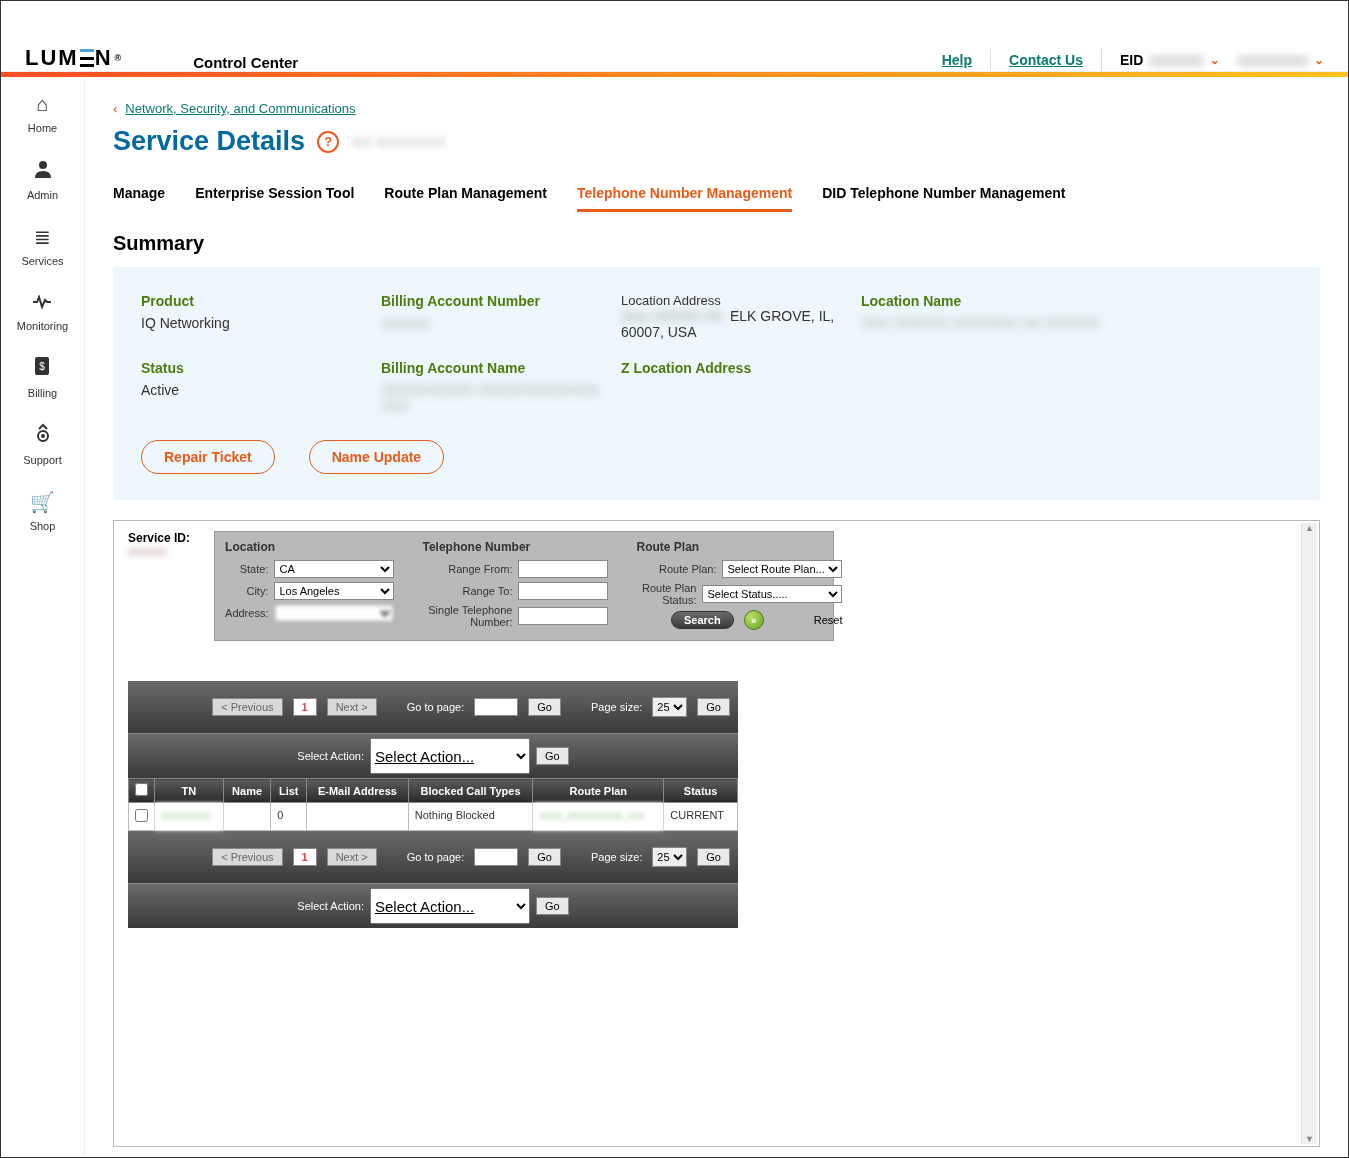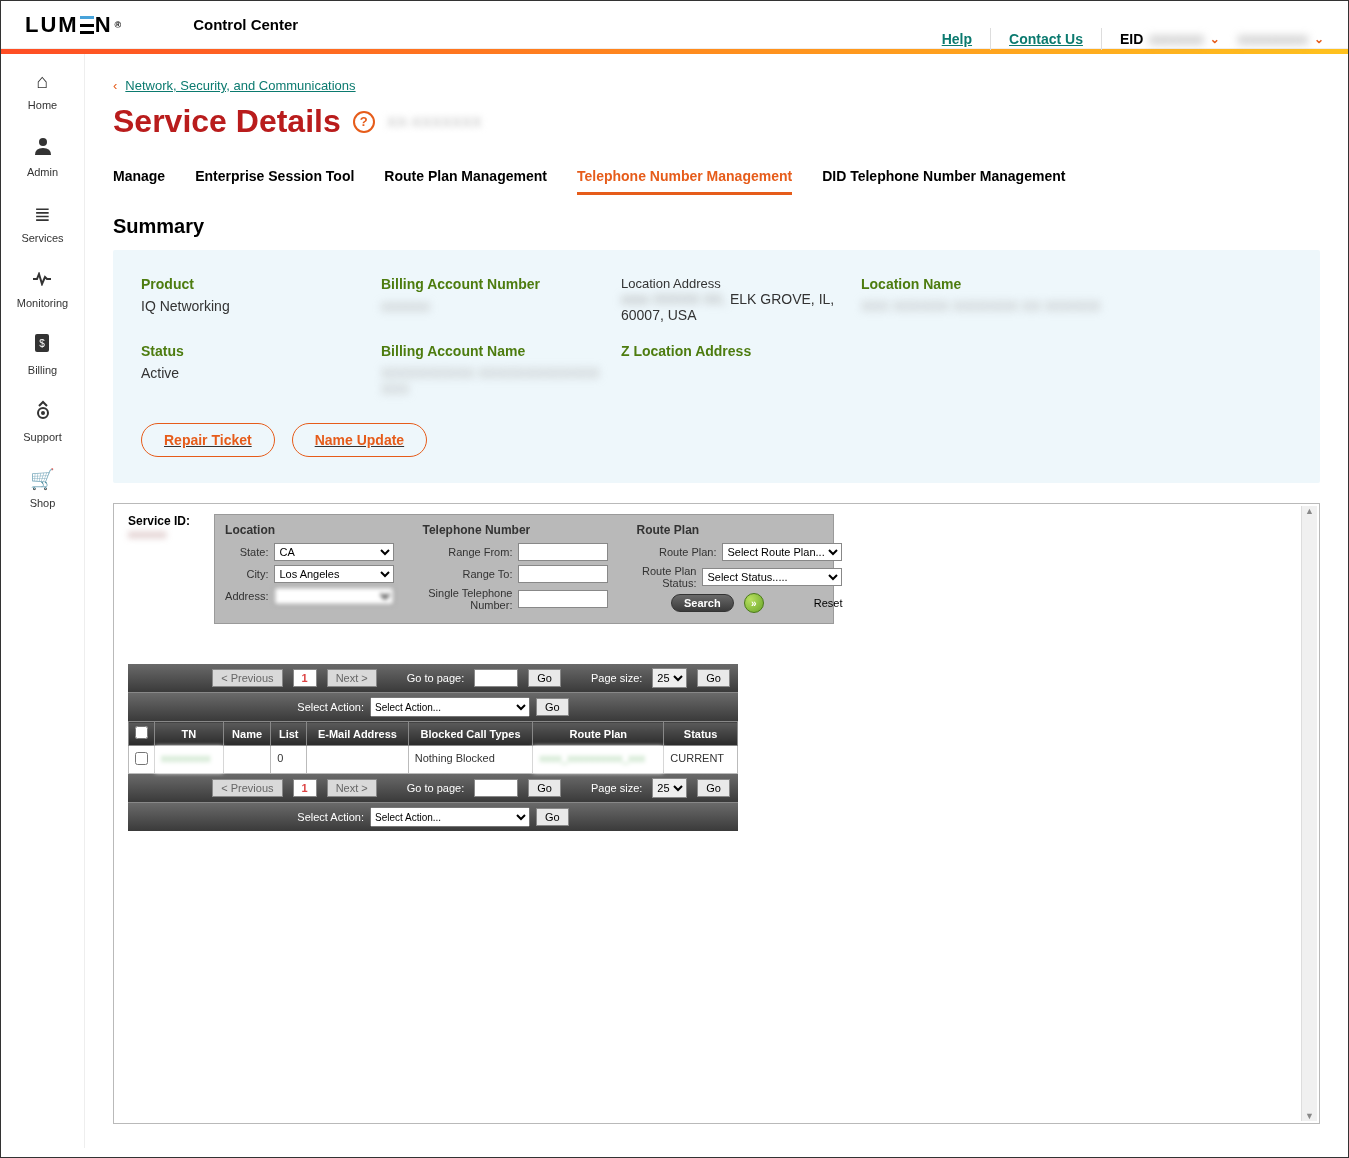--- a/index.html
+++ b/index.html
@@ -1,17 +1,17 @@
 <!DOCTYPE html>
 <html><head>
 <meta charset="utf-8">
 <style>
 * { box-sizing: border-box; margin: 0; padding: 0; }
 body { font-family: Arial, Helvetica, sans-serif; font-size: 13px; color: #333; background: #fff; border: 1px solid #333; width: 1349px; height: 1158px; overflow: hidden; }
-.topbar { display: flex; align-items: center; height: 48px; padding: 0 24px; border-bottom: 1px solid #eee; }
+.topbar { display: flex; align-items: flex-end; height: 71px; padding: 0 24px; border-bottom: 1px solid #eee; }
 .logo { font-size: 22px; font-weight: 700; letter-spacing: 2px; color: #000; display: flex; align-items: center; }
 .logo .e { position: relative; display: inline-block; width: 14px; height: 18px; margin: 0 1px; }
 .logo .e::before { content: ""; position: absolute; top: 0; left: 0; width: 14px; height: 3px; background: #48a3da; }
 .logo .e::after { content: ""; position: absolute; bottom: 0; left: 0; width: 14px; height: 3px; background: #000; box-shadow: 0 -7px 0 #000; }
 .logo sup { font-size: 9px; vertical-align: super; margin-left: 2px; }
 .app-title { margin-left: 70px; font-size: 15px; font-weight: 700; color: #000; }
 .topbar-right { margin-left: auto; display: flex; align-items: center; gap: 18px; font-size: 14px; margin-top: 28px; }
 .topbar-right a { color: #0b7a6f; font-weight: 700; text-decoration: underline; }
 .topbar-right .sep { width: 1px; height: 22px; background: #ddd; }
 .eid-wrap { display: flex; align-items: center; gap: 6px; font-weight: 700; color: #000; }
@@ -20,33 +20,33 @@
 .gradient-bar { height: 5px; background: linear-gradient(90deg, #ff4d24 0%, #ff8a1e 50%, #ffc21e 100%); }
 .layout { display: flex; height: calc(100% - 62px); }
 .sidebar { width: 84px; background: #fff; border-right: 1px solid #eee; padding-top: 16px; display: flex; flex-direction: column; gap: 24px; align-items: center; }
 .nav-item { display: flex; flex-direction: column; align-items: center; gap: 6px; font-size: 11px; color: #333; cursor: pointer; }
 .nav-icon { font-size: 20px; color: #333; }
 .main { flex: 1; padding: 24px 28px 0 28px; overflow: hidden; display: flex; flex-direction: column; }
 .breadcrumb { display: flex; align-items: center; gap: 8px; font-size: 13px; color: #0b7a6f; margin-bottom: 10px; }
 .breadcrumb a { color: #0b7a6f; text-decoration: underline; }
 .breadcrumb .arrow { color: #e65c1a; font-size: 13px; }
 .title-row { display: flex; align-items: center; gap: 12px; margin-bottom: 28px; }
-.page-title { font-size: 32px; font-weight: 800; color: #b91c1c; }
+.page-title { font-size: 27px; font-weight: 800; color: #0369a1; }
 .help-circle { width: 22px; height: 22px; border: 2px solid #e65c1a; border-radius: 50%; color: #e65c1a; display: flex; align-items: center; justify-content: center; font-size: 13px; font-weight: 700; }
 .service-id { color: #bbb; filter: blur(3px); font-size: 15px; }
 .tabs { display: flex; gap: 30px; border-bottom: none; margin-bottom: 20px; font-size: 14px; font-weight: 700; color: #000; }
 .tab { padding-bottom: 8px; cursor: pointer; }
 .tab.active { color: #e65c1a; border-bottom: 3px solid #e65c1a; }
 .summary-title { font-size: 20px; font-weight: 800; color: #000; margin-bottom: 12px; }
 .summary-box { background: #eef7fb; border-radius: 2px; padding: 26px 28px; margin-bottom: 20px; }
 .summary-grid { display: grid; grid-template-columns: 240px 240px 240px 240px; gap: 20px 0; }
 .summary-label { font-size: 14px; font-weight: 700; color: #4d7c0f; margin-bottom: 6px; }
 .summary-value { font-size: 14px; color: #333; }
 .summary-value.blur { color: #aaa; }
-.actions-row { display: flex; gap: 17px; margin-top: 26px; text-decoration: underline; }
+.actions-row { display: flex; gap: 34px; margin-top: 26px; }
 .outline-btn { border: 1.5px solid #e65c1a; color: #e65c1a; background: transparent; border-radius: 20px; padding: 8px 22px; font-size: 14px; font-weight: 700; cursor: pointer; }
 .iframe-box { border: 1px solid #b9b9b9; flex: 1; position: relative; overflow: hidden; background: #fff; margin-bottom: 24px; }
 .iframe-scroll { position: absolute; right: 2px; top: 2px; bottom: 2px; width: 16px; background: #f0f0f0; display: flex; flex-direction: column; align-items: center; justify-content: space-between; border-left: 1px solid #ddd; }
 .iframe-scroll .tri { font-size: 9px; color: #888; }
 .inner { padding: 10px 14px; }
 .inner-top { display: flex; align-items: flex-start; gap: 24px; }
 .svc-id { font-size: 12px; font-weight: 700; color: #000; }
 .svc-id-val { filter: blur(3px); color: #a77; font-size: 11px; }
 .filter-box { background: #b9b9b9; border: 1px solid #9a9a9a; padding: 8px 10px; width: 620px; font-size: 11px; }
 .filter-cols { display: flex; gap: 28px; }
@@ -54,28 +54,28 @@
 .field-row { display: flex; align-items: center; justify-content: flex-end; gap: 6px; margin-bottom: 4px; }
 .field-row label { font-size: 11px; text-align: right; }
 .field-row select, .field-row input { font-size: 11px; height: 18px; border: 1px solid #888; background: #fff; }
 .field-row select { width: 120px; }
 .field-row input { width: 90px; }
 .filter-actions { display: flex; align-items: center; justify-content: flex-end; gap: 10px; margin-top: 4px; }
 .search-btn { background: linear-gradient(#6a6a6a, #3a3a3a); color: #fff; font-size: 11px; font-weight: 700; border: 1px solid #333; border-radius: 10px; padding: 2px 12px; }
 .go-circle { width: 20px; height: 20px; border-radius: 50%; background: radial-gradient(circle at 30% 30%, #b8e060, #6aa52a); border: 1px solid #4a7a18; display: flex; align-items: center; justify-content: center; color: #fff; font-size: 10px; font-weight: 700; }
 .reset-link { font-size: 11px; color: #000; margin-left: 40px; }
 .results { margin-top: 40px; width: 610px; }
-.pager-bar { background: linear-gradient(#6a6a6a, #3a3a3a); color: #fff; display: flex; align-items: center; gap: 10px; padding: 4px 8px; font-size: 11px; }
+.pager-bar { background: linear-gradient(#6a6a6a, #3a3a3a); color: #fff; display: flex; align-items: center; gap: 10px; padding: 16px 8px; font-size: 11px; }
 .pager-btn { background: #d9d9d9; border: 1px solid #888; font-size: 11px; padding: 2px 8px; color: #666; }
 .pager-page { background: #fff; border: 1px solid #888; color: #d44; font-weight: 700; padding: 2px 8px; }
 .pager-input { width: 44px; height: 18px; border: 1px solid #888; font-size: 11px; }
 .pager-select { height: 20px; font-size: 11px; border: 1px solid #888; }
 .go-btn { background: #e9e9e9; border: 1px solid #888; font-size: 11px; padding: 2px 8px; }
 .action-bar { background: linear-gradient(#6a6a6a, #3a3a3a); color: #fff; display: flex; align-items: center; justify-content: center; gap: 6px; padding: 4px 8px; font-size: 11px; border-top: 1px solid #888; }
-.action-bar select { font-size: 10px; width: 160px; height: 20px; }
+.action-bar select { font-size: 15px; width: 160px; height: 36px; text-decoration: underline; }
 .data-table { width: 100%; border-collapse: collapse; font-size: 11px; }
 .data-table th { background: linear-gradient(#5a5a5a, #2a2a2a); color: #fff; font-weight: 700; border: 1px solid #888; padding: 4px 6px; text-align: center; }
 .data-table td { border: 1px solid #bbb; padding: 6px; background: #fff; vertical-align: top; }
 .data-table td.blur { color: #9c9; filter: blur(2px); }
 .checkbox { width: 13px; height: 13px; }
 </style>
 </head>
 <body>
 
 <div class="topbar">

